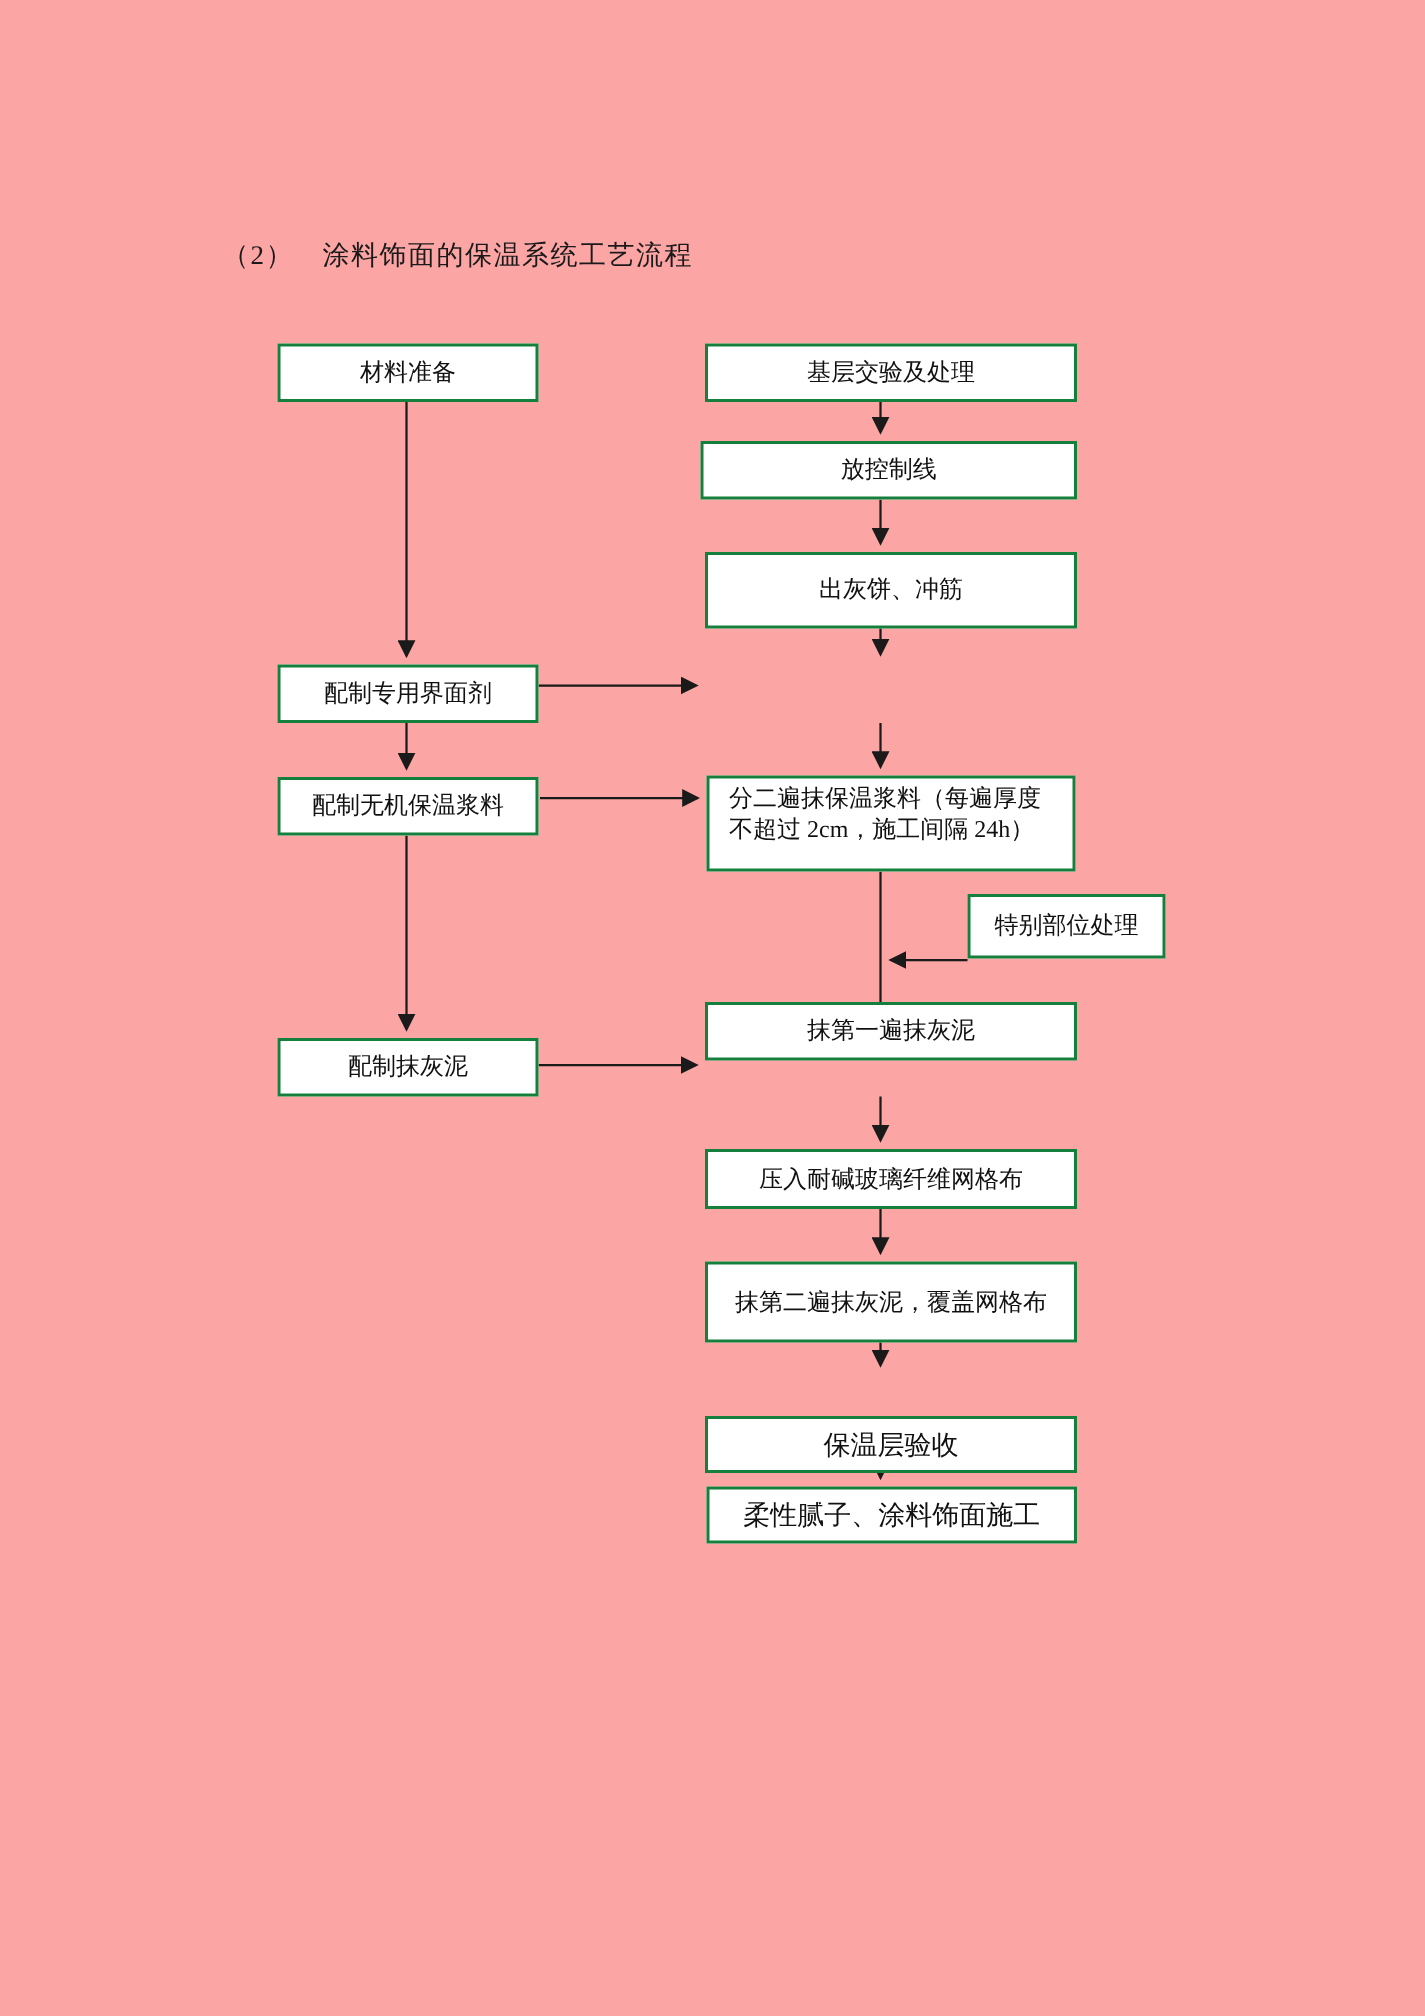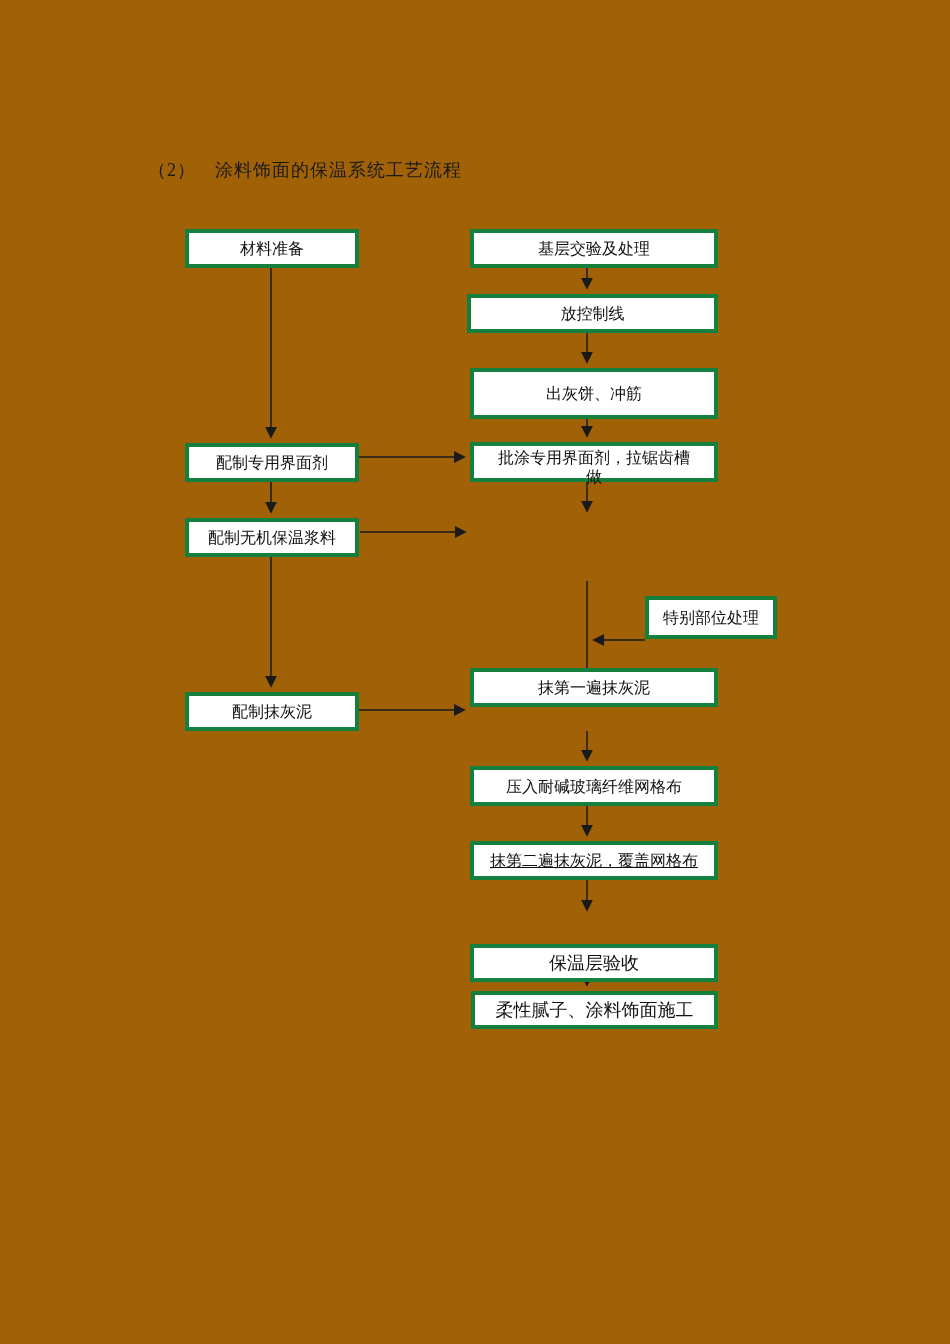--- a/index.html
+++ b/index.html
@@ -4,21 +4,21 @@
 <style>
   html, body {
     margin: 0;
     padding: 0;
     background: #ffffff;
   }
   #page {
     position: relative;
     width: 950px;
     height: 1344px;
-    background: #a16207;
+    background: #fca5a5;
     font-family: "Liberation Serif", "DejaVu Serif", serif;
     color: #1a1a1a;
     overflow: hidden;
   }
   .doc-title {
     position: absolute;
     left: 148px;
     top: 158px;
     font-size: 18px;
     letter-spacing: 1px;
@@ -26,21 +26,21 @@
     color: #1a1a1a;
   }
   .connectors {
     position: absolute;
     left: 0;
     top: 0;
   }
   .box {
     position: absolute;
     box-sizing: border-box;
-    border: 4px solid #15803d;
+    border: 2px solid #15803d;
     background: #ffffff;
     display: flex;
     align-items: center;
     justify-content: center;
     text-align: center;
     font-size: 16px;
     line-height: 19px;
     color: #111111;
   }
   .box.two-line {
@@ -103,31 +103,31 @@
   <div class="box" style="left:185px; top:518px; width:174px; height:39px;">配制无机保温浆料</div>
 
   <div class="box" style="left:185px; top:692px; width:174px; height:39px;">配制抹灰泥</div>
 
   <div class="box" style="left:467px; top:294px; width:251px; height:39px;">放控制线</div>
 
   <div class="box" style="left:470px; top:229px; width:248px; height:39px;">基层交验及处理</div>
 
   <div class="box" style="left:470px; top:368px; width:248px; height:51px;">出灰饼、冲筋</div>
 
-  <div class="box two-line" style="left:470px; top:442px; width:248px; height:40px;">
-    <span>批涂专用界面剂，拉锯齿槽</span>
-    <span>做</span>
+
+  <div class="box top-left" style="left:471px; top:517px; width:246px; height:64px;">
+    <span>分二遍抹保温浆料（每遍厚度</span>
+    <span>不超过 2cm，施工间隔 24h）</span>
   </div>
-
 
   <div class="box" style="left:470px; top:668px; width:248px; height:39px;">抹第一遍抹灰泥</div>
 
   <div class="box" style="left:470px; top:766px; width:248px; height:40px;">压入耐碱玻璃纤维网格布</div>
 
-  <div class="box" style="left:470px; top:841px; width:248px; height:39px;text-decoration:underline;">抹第二遍抹灰泥，覆盖网格布</div>
+  <div class="box" style="left:470px; top:841px; width:248px; height:54px;">抹第二遍抹灰泥，覆盖网格布</div>
 
   <div class="box big-text" style="left:470px; top:944px; width:248px; height:38px;">保温层验收</div>
 
   <div class="box big-text" style="left:471px; top:991px; width:247px; height:38px;">柔性腻子、涂料饰面施工</div>
 
   <div class="box" style="left:645px; top:596px; width:132px; height:43px;">特别部位处理</div>
 
 </div>
 
 </body></html>

